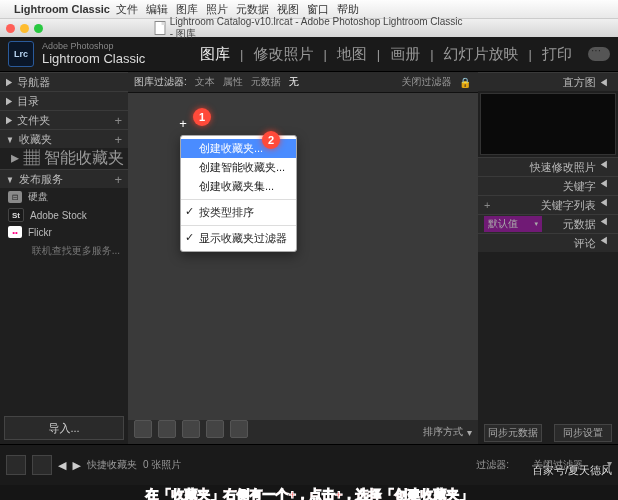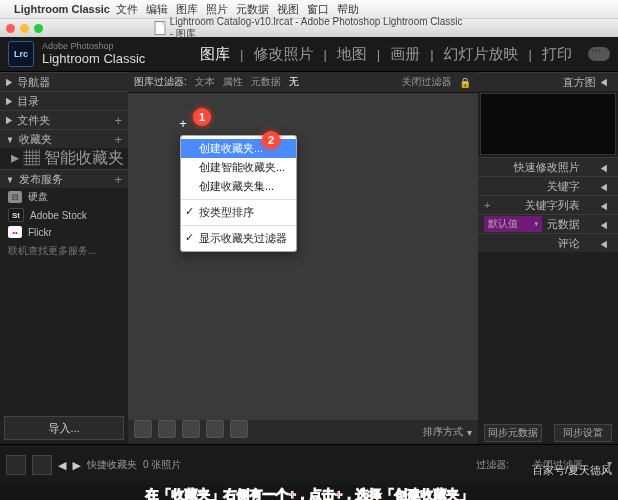--- a/index.html
+++ b/index.html
@@ -27,21 +27,21 @@
 .center{flex:1;background:#333;display:flex;flex-direction:column;position:relative}
 .panel-h{height:18px;background:#2a2a2a;display:flex;align-items:center;padding:0 6px;color:#bbb;font-size:11px;border-top:1px solid #3a3a3a;cursor:pointer}
 .panel-h .tri{margin-right:5px;font-size:8px;transform:scaleY(1.2)}
 .panel-h .tail{margin-left:auto;font-size:13px;color:#888}
 .sub{padding-left:11px;font-size:16px;color:#999}
 .svc{display:flex;align-items:center;padding:2px 8px;gap:6px;font-size:10px;color:#bbb}
 .svc-ico{width:14px;height:12px;border-radius:2px;display:flex;align-items:center;justify-content:center;font-size:8px}
 .svc-ico.hd{background:#8a8a8a;color:#222}
 .svc-ico.st{background:#1a1a1a;color:#ddd;border:1px solid #444;font-weight:700}
 .svc-ico.fl{background:#fff;color:#ff0084}
-.more{font-size:10px;color:#777;padding:4px 8px;text-align:left}
+.more{font-size:10px;color:#777;padding:4px 8px;text-align:right}
 .pad{flex:1}
 .btn{height:22px;background:#2a2a2a;margin:4px;border:1px solid #444;display:flex;align-items:center;justify-content:center;font-size:11px;color:#ccc;cursor:pointer}
 .toolbar{height:20px;background:#2a2a2a;display:flex;align-items:center;padding:0 6px;gap:8px;font-size:10px;color:#999;border-bottom:1px solid #111}
 .toolbar .lbl{color:#ccc}
 .toolbar .sel{color:#fff}
 .canvas{flex:1;background:#3a3a3a}
 .bot-tb{height:24px;background:#2a2a2a;display:flex;padding:0 6px;gap:6px}
 .tb-ico{width:16px;height:16px;background:#444;border:1px solid #555;border-radius:2px}
 .marker{position:absolute;width:18px;height:18px;border-radius:50%;background:#ff4a3a;color:#fff;font-weight:700;display:flex;align-items:center;justify-content:center;font-size:11px;box-shadow:0 0 6px rgba(255,60,40,.8);z-index:5}
 .ctx-menu{position:absolute;left:180px;top:135px;width:115px;background:#fff;border:1px solid #aaa;border-radius:3px;box-shadow:0 4px 12px rgba(0,0,0,.4);z-index:4;padding:3px 0;font-size:11px;color:#222}
@@ -54,21 +54,21 @@
 .drop{height:16px;background:#701a75;margin:2px 6px;font-size:10px;color:#aaa;display:flex;align-items:center;padding:0 4px}
 .drop .tri2{margin-left:auto;font-size:7px}
 .film{height:40px;background:#1a1a1a;border-top:1px solid #000;display:flex;align-items:center;padding:0 6px;gap:6px}
 .film .sq{width:18px;height:18px;background:#2a2a2a;border:1px solid #444}
 .film .txt{font-size:10px;color:#999}
 .film .end{margin-left:auto;display:flex;gap:24px;font-size:10px;color:#999}
 .caption{height:20px;background:rgba(0,0,0,.5);display:flex;align-items:center;justify-content:center;font-size:13px;font-weight:700}
 .caption .o{color:#f00;-webkit-text-stroke:1px #fff}
 .byline{position:absolute;right:6px;bottom:22px;font-size:11px;color:#ddd;text-shadow:0 0 2px #000}
 .plus-hot{position:absolute;left:175px;top:115px;width:16px;height:16px;display:flex;align-items:center;justify-content:center;color:#fff;font-size:13px;z-index:3;cursor:pointer}
-.rp-end{margin-left:auto;display:flex;align-items:center;gap:16px}
+.rp-end{margin-left:auto;display:flex;gap:0}
 </style>
 </head>
 <body>
 
 <div class="mac-bar">
   <span></span>
   <span class="bold">Lightroom Classic</span>
   <span>文件</span>
   <span>编辑</span>
   <span>图库</span>

